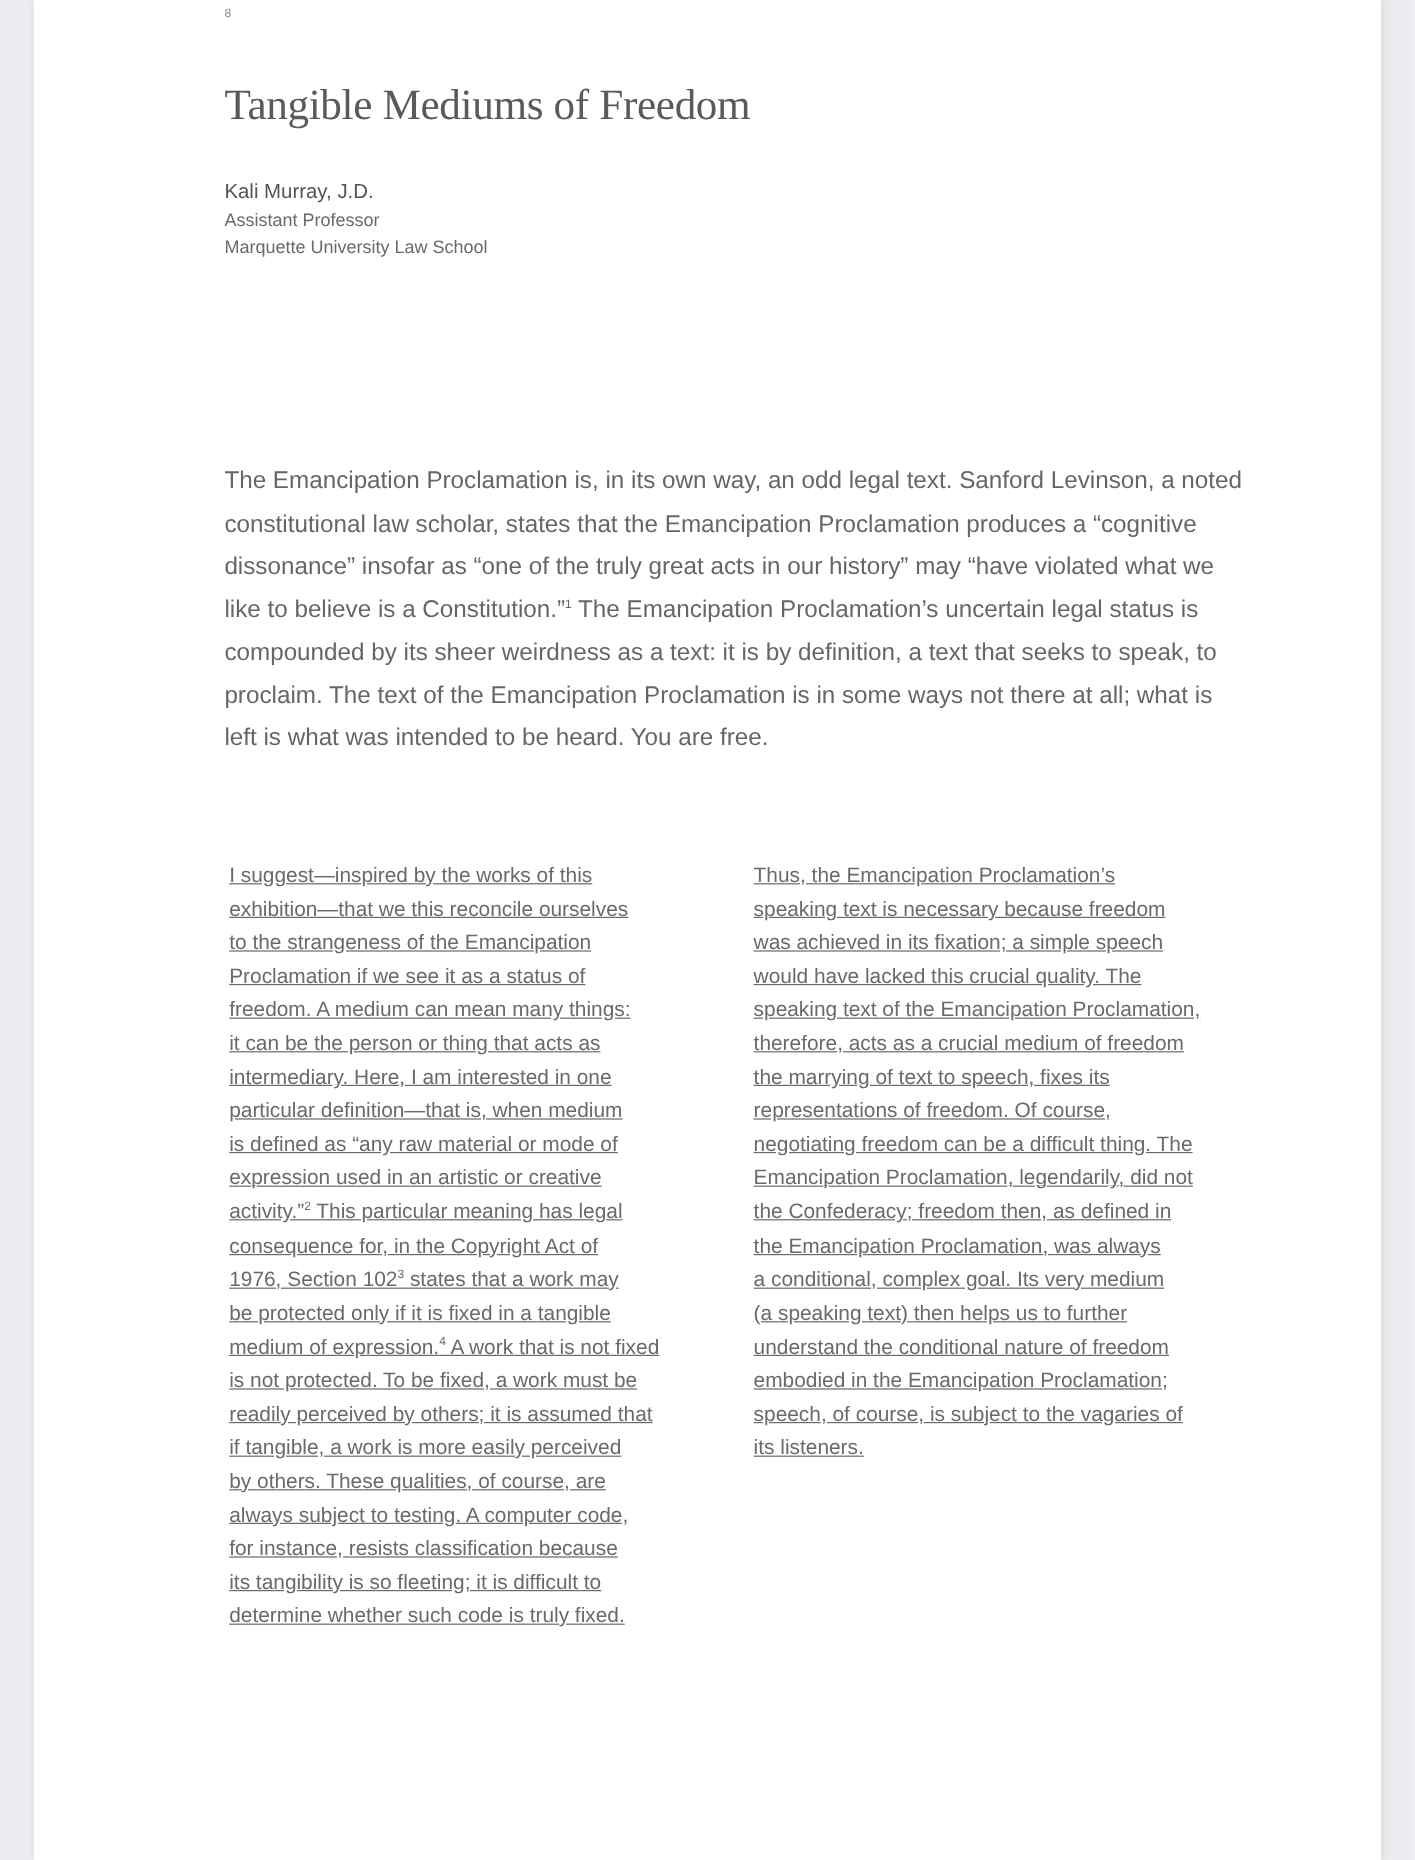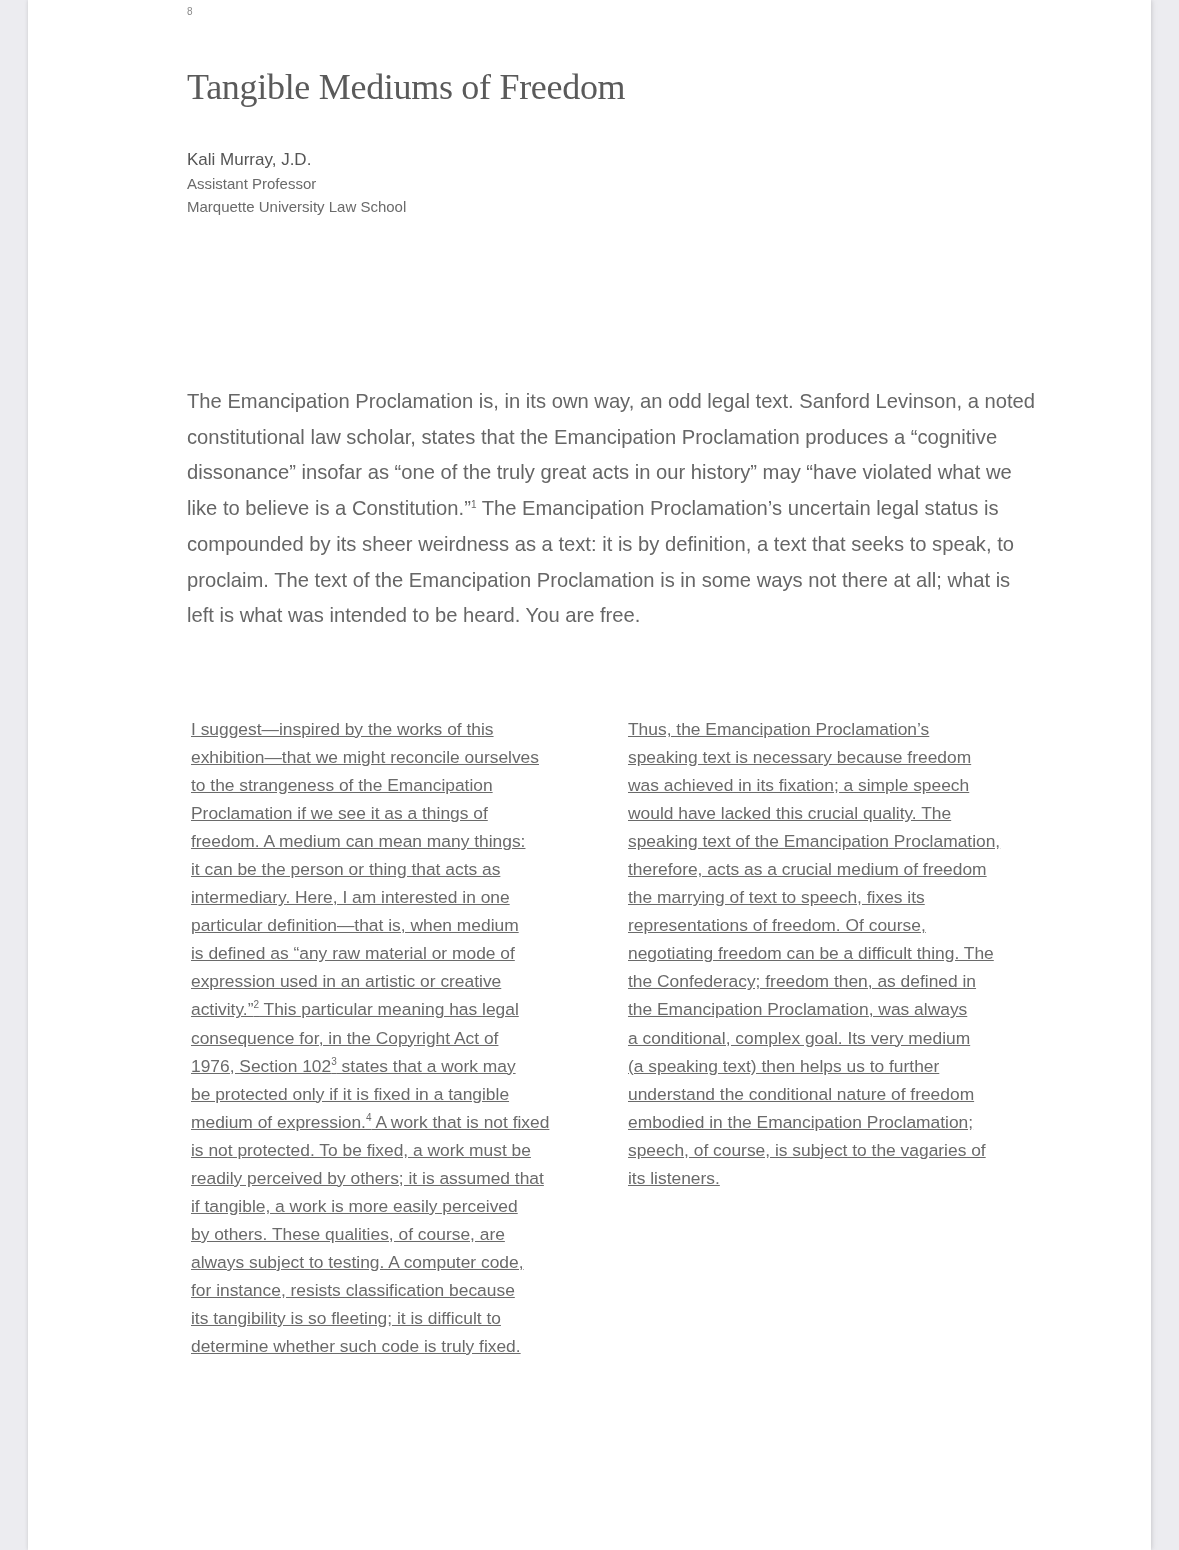--- a/index.html
+++ b/index.html
@@ -103,23 +103,23 @@
   <div class="author-block">
     <div class="author-name">Kali Murray, J.D.</div>
     <div class="author-line">Assistant Professor</div>
     <div class="author-line">Marquette University Law School</div>
   </div>
 
   <p class="intro"><span>The Emancipation Proclamation is, in its own way, an odd legal text. Sanford Levinson, a noted constitutional law scholar, states that the Emancipation Proclamation produces a “cognitive dissonance” insofar as “one of the truly great acts in our history” may “have violated what we like to believe is a Constitution.”</span><sup>1</sup><span> The Emancipation Proclamation’s uncertain legal status is compounded by its sheer weirdness as a text: it is by definition, a text that seeks to speak, to proclaim. The text of the Emancipation Proclamation is in some ways not there at all; what is left is what was intended to be heard. You are free.</span></p>
 
   <p class="col col-left">
     <span class="line">I suggest—inspired by the works of this</span>
-    <span class="line">exhibition—that we might reconcile ourselves</span>
+    <span class="line">exhibition—that we this reconcile ourselves</span>
     <span class="line">to the strangeness of the Emancipation</span>
-    <span class="line">Proclamation if we see it as a things of</span>
+    <span class="line">Proclamation if we see it as a status of</span>
     <span class="line">freedom. A medium can mean many things:</span>
     <span class="line">it can be the person or thing that acts as</span>
     <span class="line">intermediary. Here, I am interested in one</span>
     <span class="line">particular definition—that is, when medium</span>
     <span class="line">is defined as “any raw material or mode of</span>
     <span class="line">expression used in an artistic or creative</span>
     <span class="line"><span>activity.”</span><sup>2</sup><span> This particular meaning has legal</span></span>
     <span class="line">consequence for, in the Copyright Act of</span>
     <span class="line"><span>1976, Section 102</span><sup>3</sup><span> states that a work may</span></span>
     <span class="line">be protected only if it is fixed in a tangible</span>
@@ -137,20 +137,21 @@
   <p class="col col-right">
     <span class="line">Thus, the Emancipation Proclamation’s</span>
     <span class="line">speaking text is necessary because freedom</span>
     <span class="line">was achieved in its fixation; a simple speech</span>
     <span class="line">would have lacked this crucial quality. The</span>
     <span class="line">speaking text of the Emancipation Proclamation,</span>
     <span class="line">therefore, acts as a crucial medium of freedom</span>
     <span class="line">the marrying of text to speech, fixes its</span>
     <span class="line">representations of freedom. Of course,</span>
     <span class="line">negotiating freedom can be a difficult thing. The</span>
+    <span class="line">Emancipation Proclamation, legendarily, did not</span>
     <span class="line">the Confederacy; freedom then, as defined in</span>
     <span class="line">the Emancipation Proclamation, was always</span>
     <span class="line">a conditional, complex goal. Its very medium</span>
     <span class="line">(a speaking text) then helps us to further</span>
     <span class="line">understand the conditional nature of freedom</span>
     <span class="line">embodied in the Emancipation Proclamation;</span>
     <span class="line">speech, of course, is subject to the vagaries of</span>
     <span class="line">its listeners.</span>
   </p>
 

